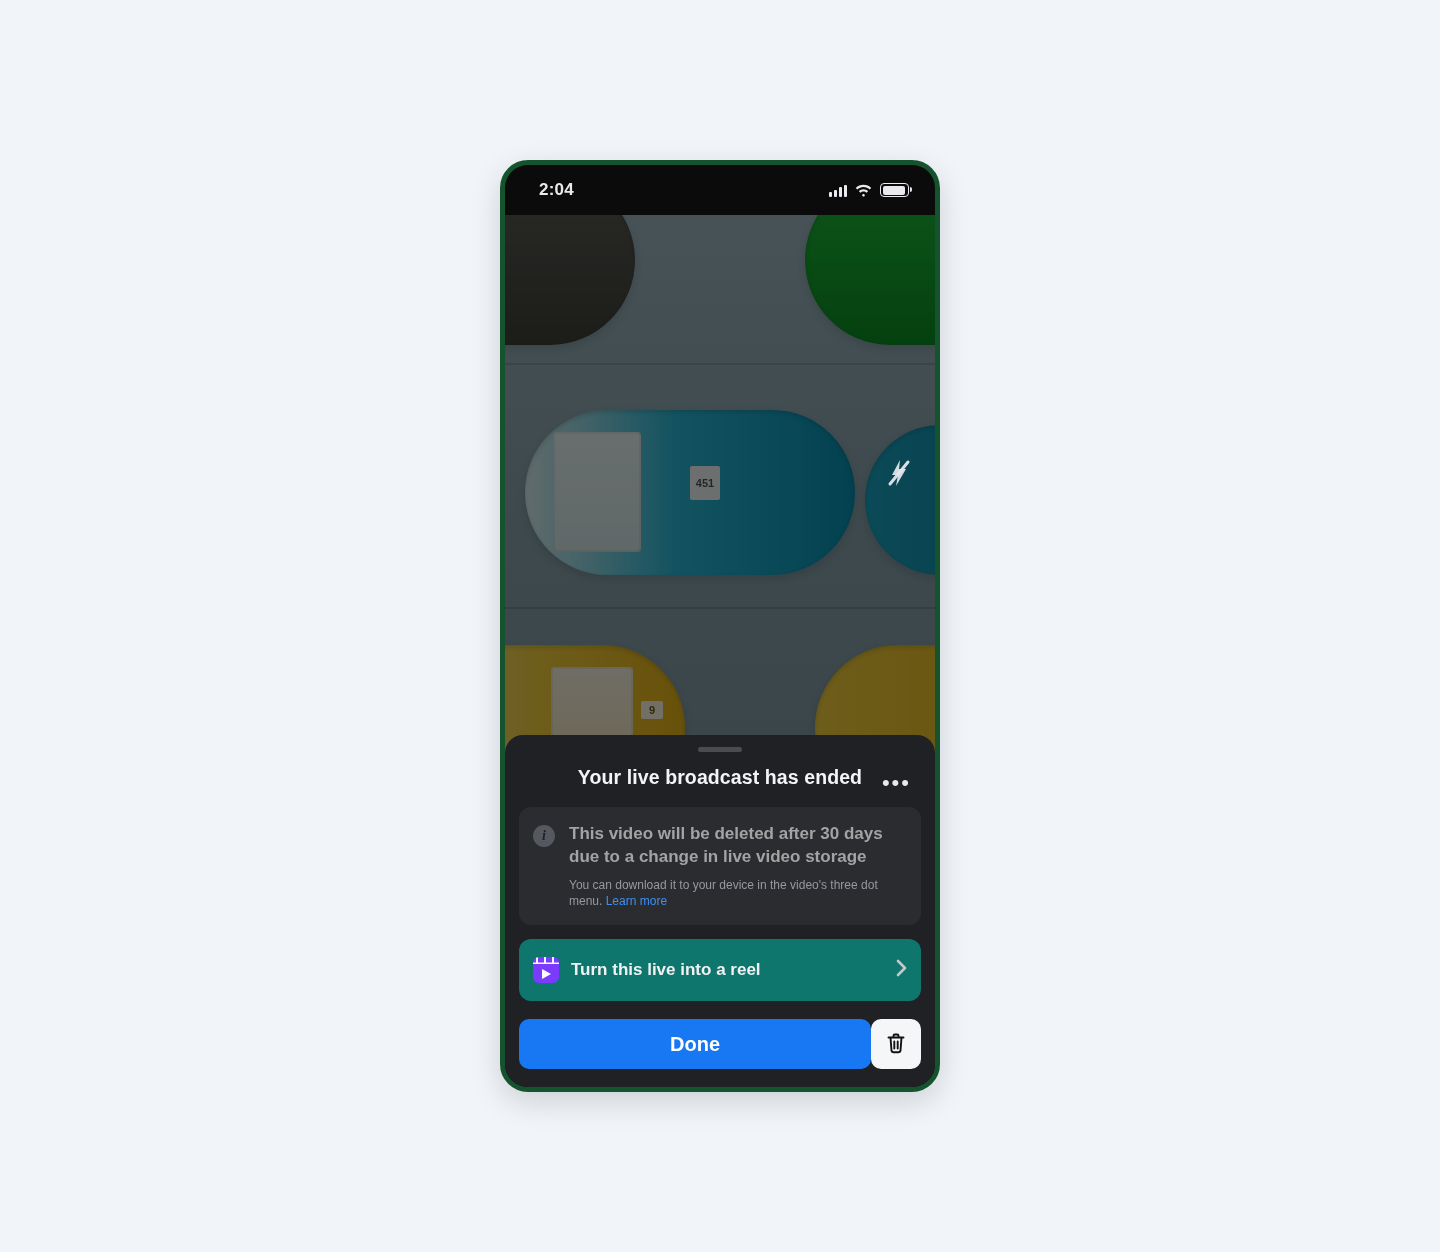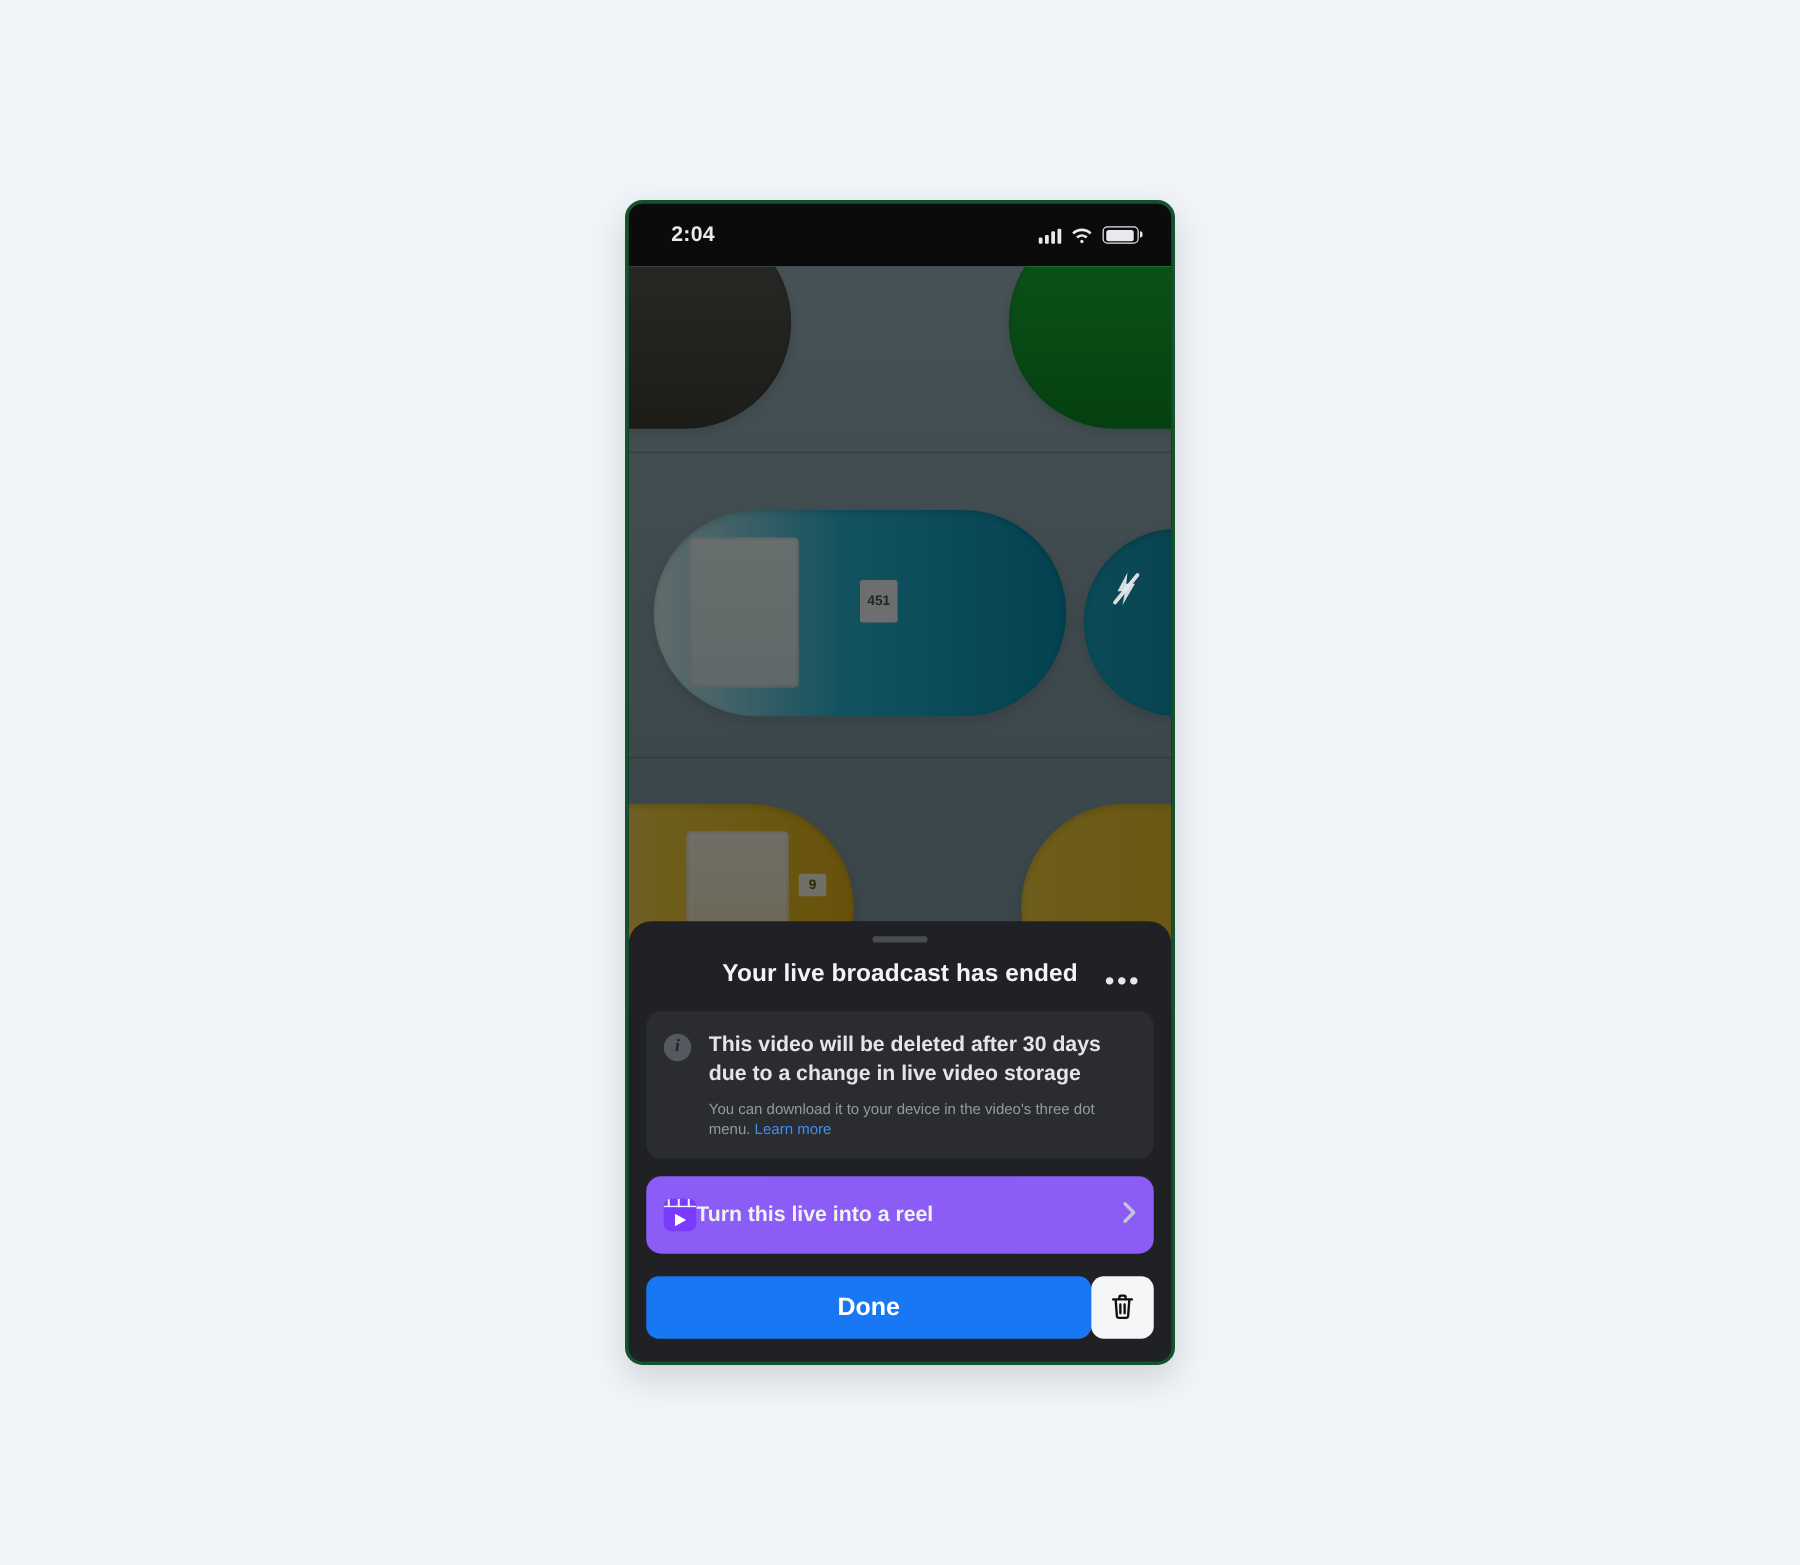--- a/index.html
+++ b/index.html
@@ -25,22 +25,22 @@
       border-radius: 28px;
       display: flex;
       align-items: center;
       justify-content: center;
     }
     
     .phone {
       width: 440px;
       height: 932px;
       background: #0b0b0b;
-      border: 3px solid #14532d;
-      border-radius: 14px;
+      border: 5px solid #14532d;
+      border-radius: 28px;
       position: relative;
       overflow: hidden;
       box-shadow: 0 10px 30px rgba(0,0,0,0.15);
     }
     
     
     .status-bar {
       position: absolute;
       top: 0;
       left: 0;
@@ -217,44 +217,44 @@
       width:22px; height:22px;
       border-radius:50%;
       background:#55585e;
       color:#1f2124;
       display:flex; align-items:center; justify-content:center;
       font-style:italic; font-family:Georgia, 'Times New Roman', serif;
       font-weight:700; font-size:14px;
       margin-top:2px;
     }
     .notice-text .line1 {
-      color:#e5e5e5;
+      color:#a3a3a3;
       font-size:17px;
       font-weight:700;
       line-height:1.35;
     }
     .notice-text .line2 {
       margin-top:8px;
       color:#95989e;
       font-size:12px;
       line-height:1.35;
     }
     .learn-more {
       color:#3e8ff5;
       font-weight:500;
       cursor:pointer;
     }
     
     .reel-row {
-      background:#8b5cf6;
+      background:#0f766e;
       border-radius:12px;
       padding:18px 14px;
       display:flex;
       align-items:center;
-      gap:0;
+      gap:12px;
       margin-bottom:18px;
       cursor:pointer;
     }
     .reel-icon {
       width:26px; height:26px;
       border-radius:6px;
       background:#7a3bff;
       position:relative;
       flex:0 0 26px;
     }

